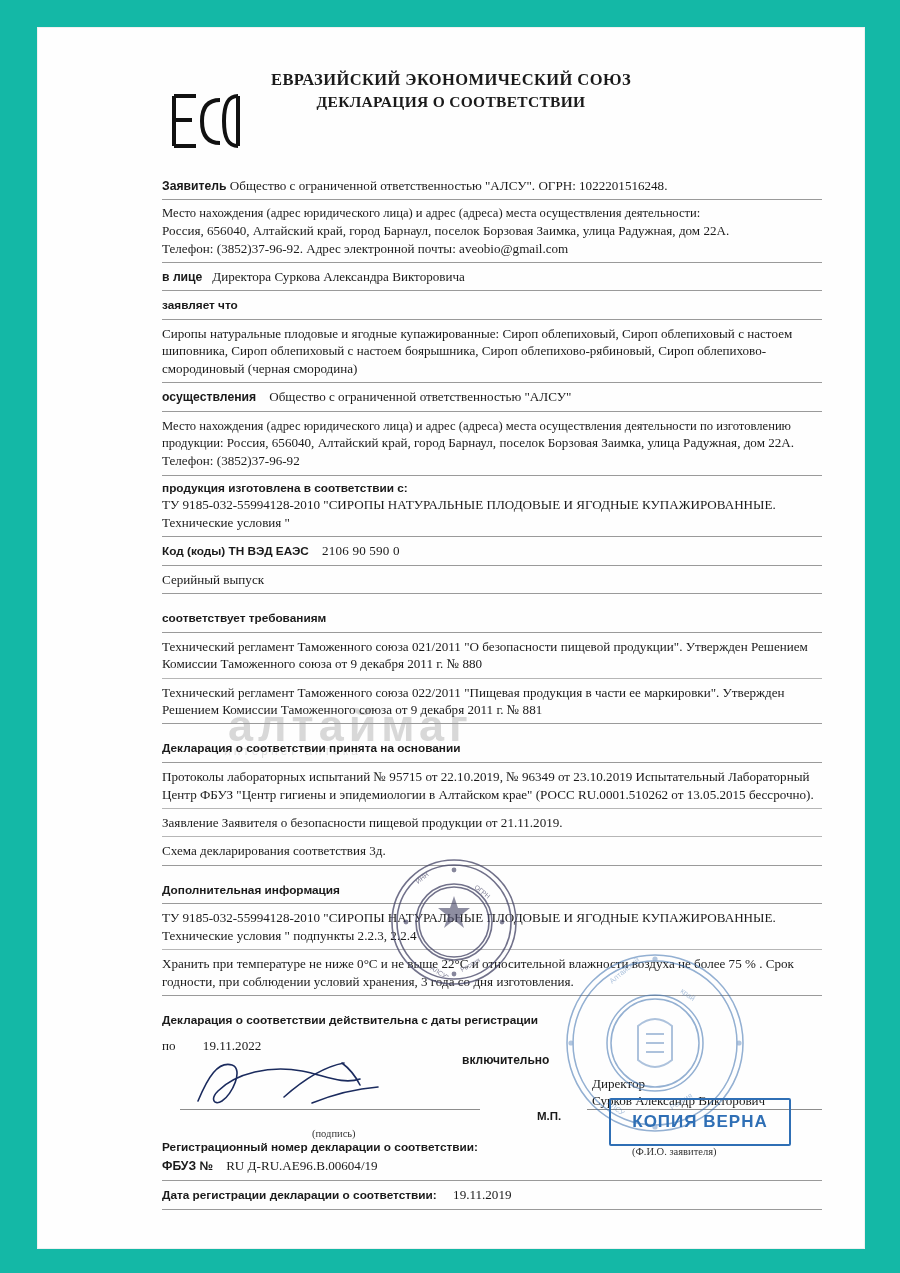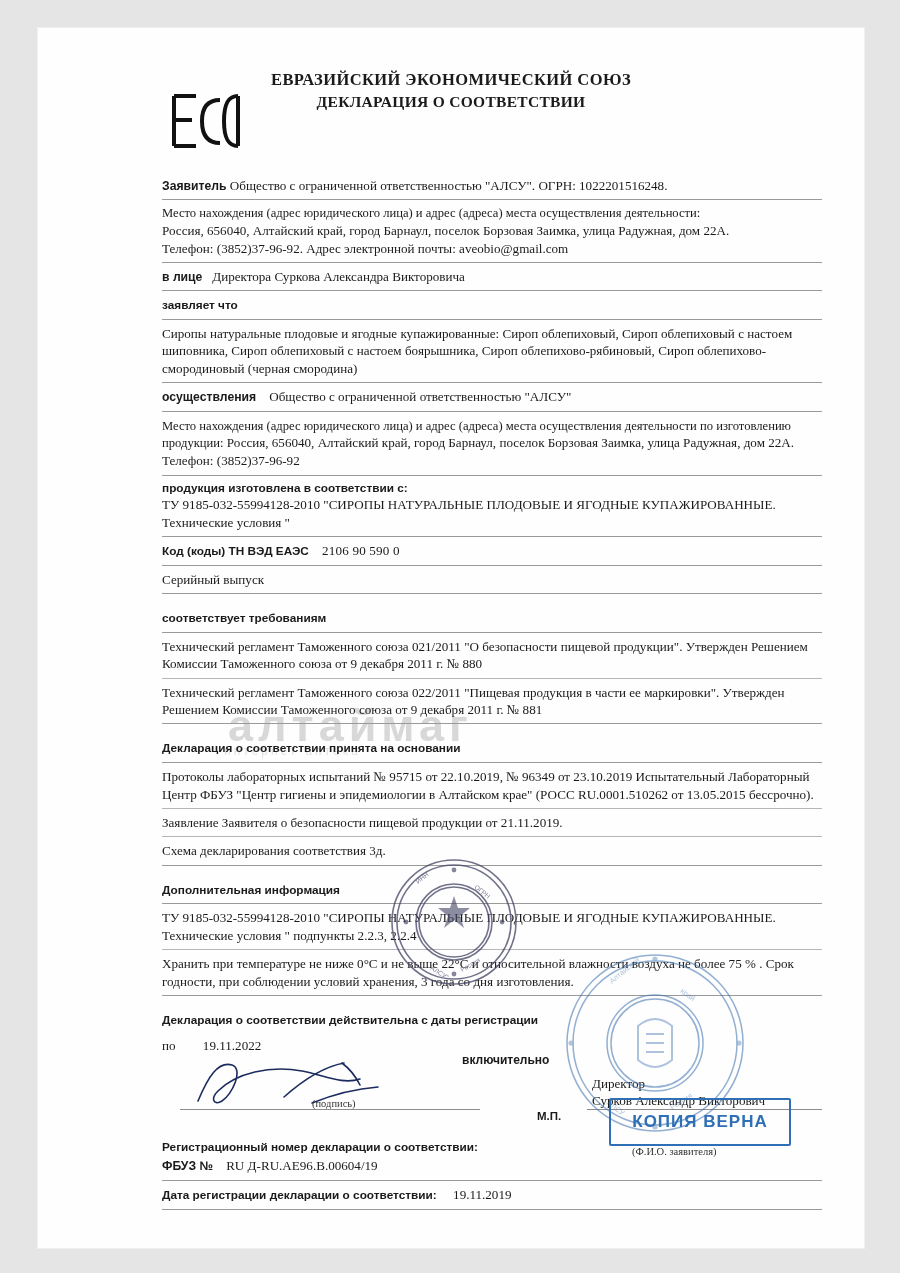--- a/index.html
+++ b/index.html
@@ -9,21 +9,21 @@
   }
   body {
     font-family: "Liberation Serif", serif;
     color: #1a1a1a;
   }
   .page {
     position: relative;
     width: 900px;
     height: 1273px;
     margin: 0 auto;
-    background: #e5e5e5;
+    background: #14b8a6;
     overflow: hidden;
   }
   .sheet {
     position: absolute;
     left: 38px;
     top: 28px;
     width: 826px;
     height: 1220px;
     background: #fefefe;
     box-shadow: 0 0 0 1px #f0f0f0;
@@ -114,21 +114,21 @@
   }
   .mp {
     position: absolute;
     left: 375px; top: 78px;
     font-family: "Liberation Sans", sans-serif;
     font-weight: bold;
     font-size: 11.5px;
   }
   .sig-under-left {
     position: absolute;
-    left: 150px; top: 66px;
+    left: 150px; top: 96px;
     font-size: 10.5px;
     color: #333;
   }
   .sig-under-right {
     position: absolute;
     left: 470px; top: 82px;
     font-size: 10.5px;
     color: #333;
     margin-top: 32px;
   }

